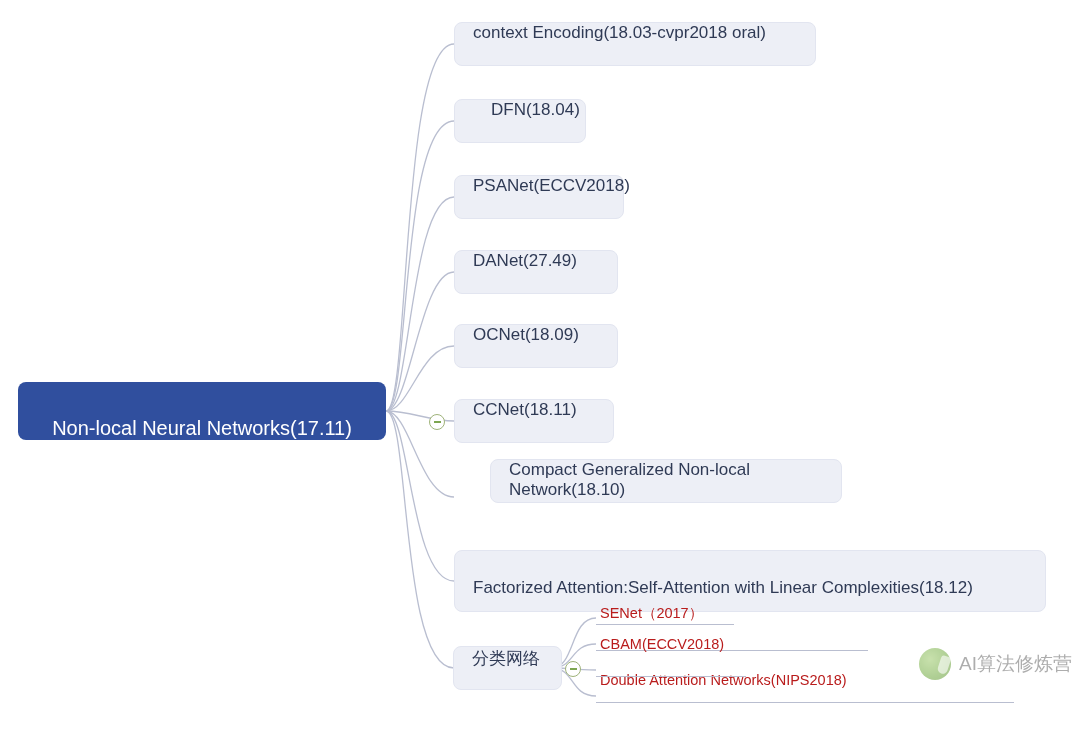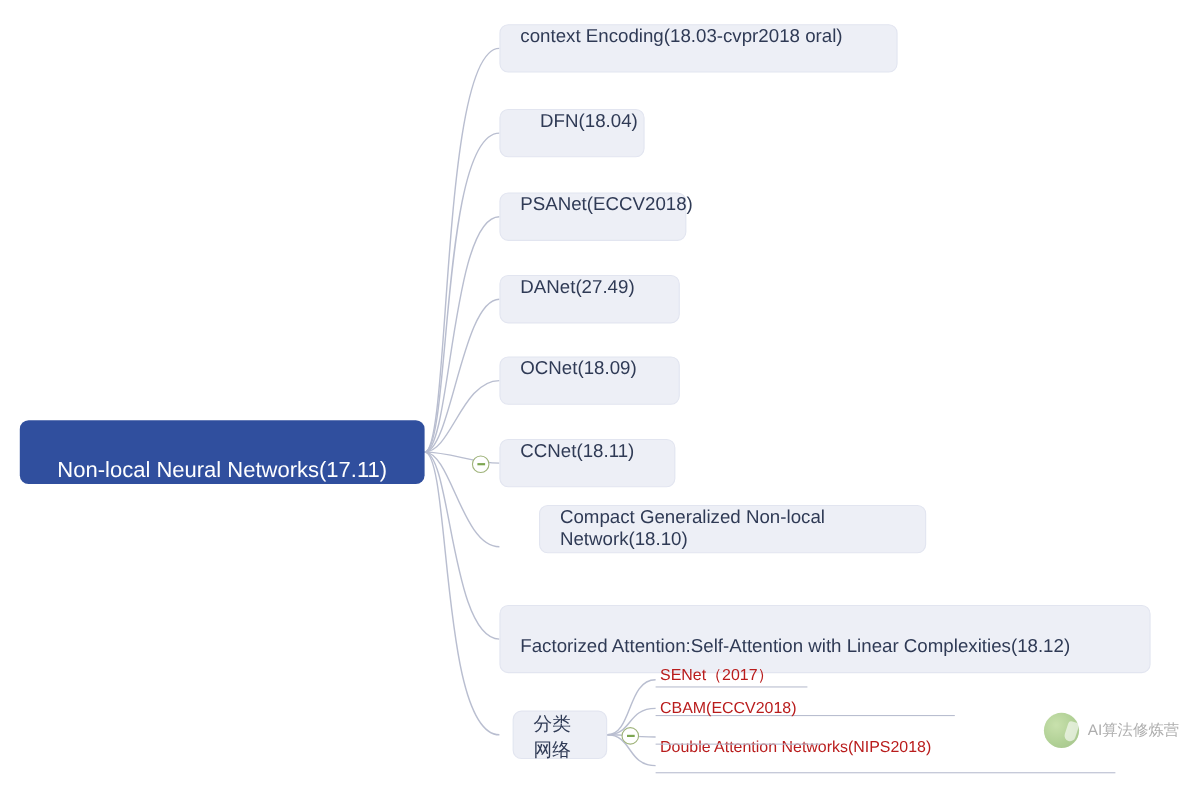--- a/index.html
+++ b/index.html
@@ -89,21 +89,21 @@
   }
   .watermark {
     position: absolute;
     right: 8px;
     bottom: 56px;
     display: flex;
     align-items: center;
     gap: 8px;
     opacity: 0.55;
     color: #6b6b6b;
-    font-size: 14px;
+    font-size: 19px;
   }
   .watermark .logo {
     width: 32px;
     height: 32px;
     border-radius: 50%;
     background: radial-gradient(circle at 35% 35%, #9cc96a 0%, #6fa93e 60%, #5b8f30 100%);
     position: relative;
   }
   .watermark .logo::after {
     content: "";
@@ -175,21 +175,21 @@
   </div>
 
   <div class="child-node" style="left:454px; top:459px; width:352px; height:44px;margin-left:36px;">
     <span>Compact Generalized Non-local Network(18.10)</span>
   </div>
 
   <div class="child-node multiline" style="left:454px; top:550px; width:592px; height:62px;">
     <span>Factorized Attention:Self-Attention with Linear Complexities(18.12)</span>
   </div>
 
-  <div class="child-node" style="left:466px; top:646px; width:86px; height:44px;">
+  <div class="child-node" style="left:453px; top:646px; width:109px; height:44px;">
     <span>分类网络</span>
   </div>
 
   <div class="collapse-btn" style="left:565px; top:661px;">
     <div class="minus"></div>
   </div>
 
   <div class="leaf-label" style="left:600px; top:604px;">
     <span>SENet（2017）</span>
   </div>

